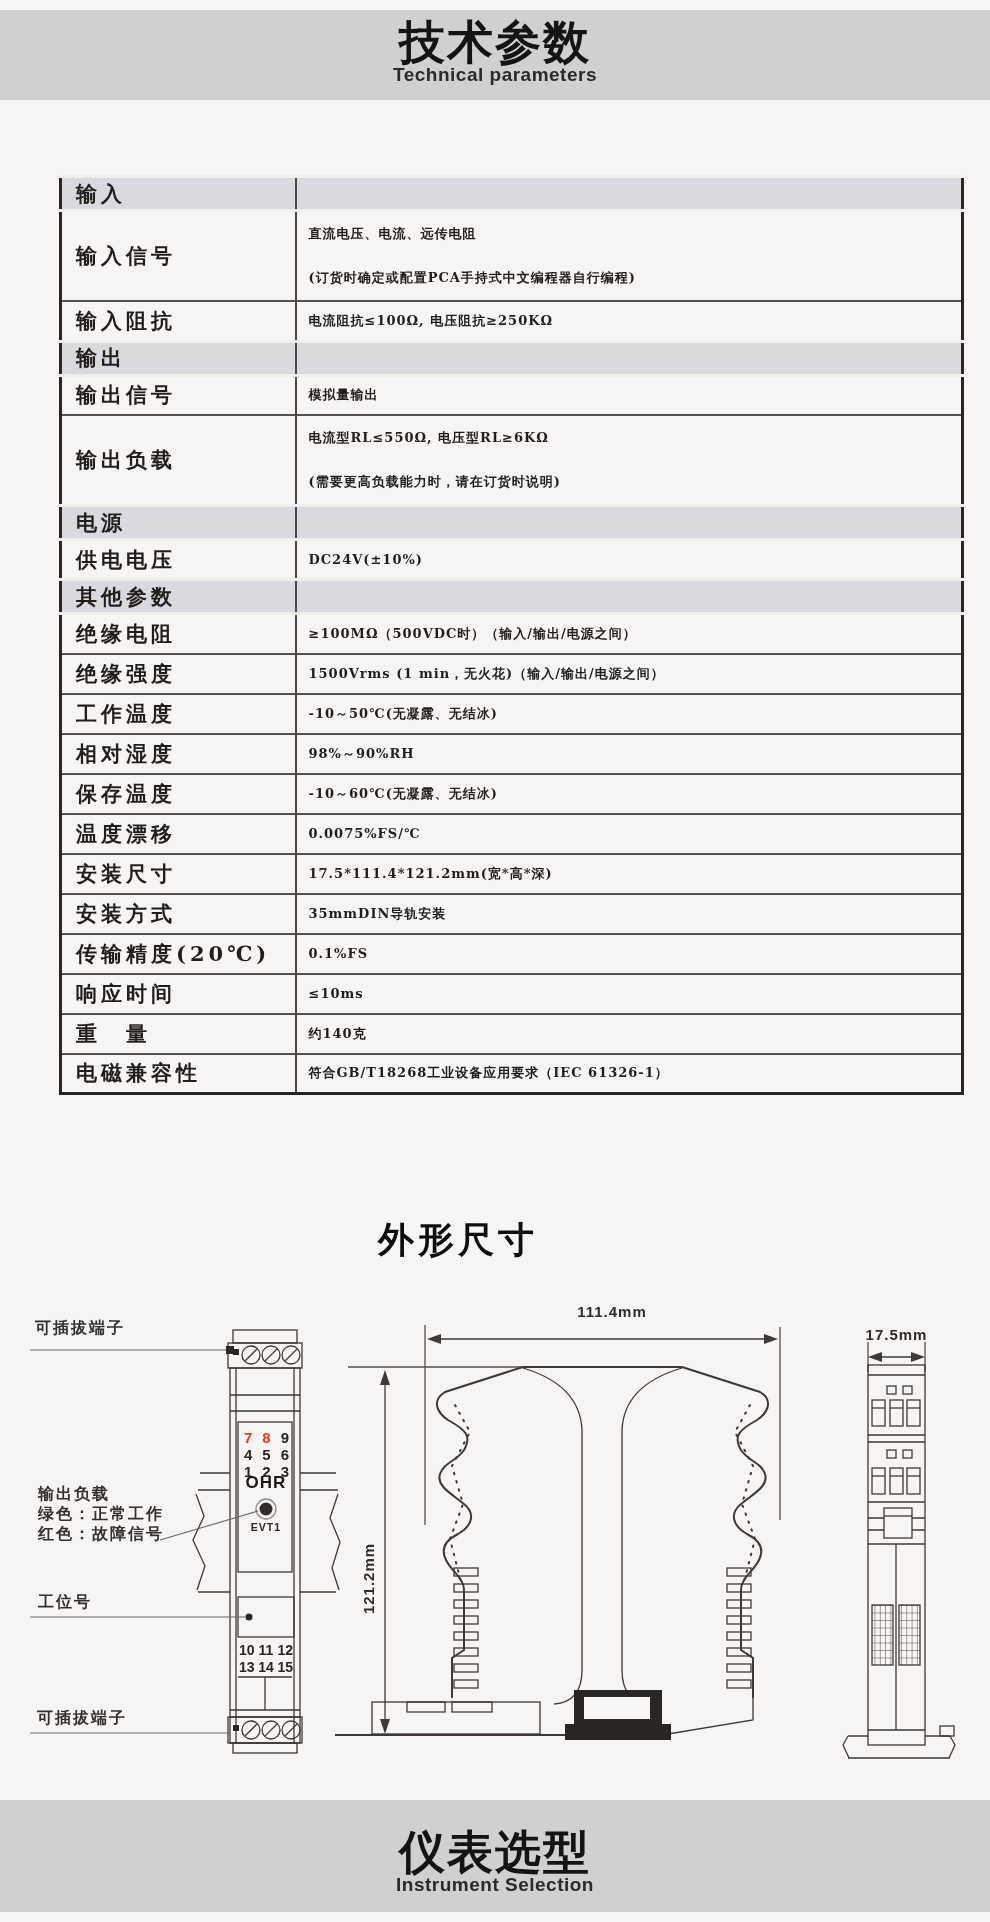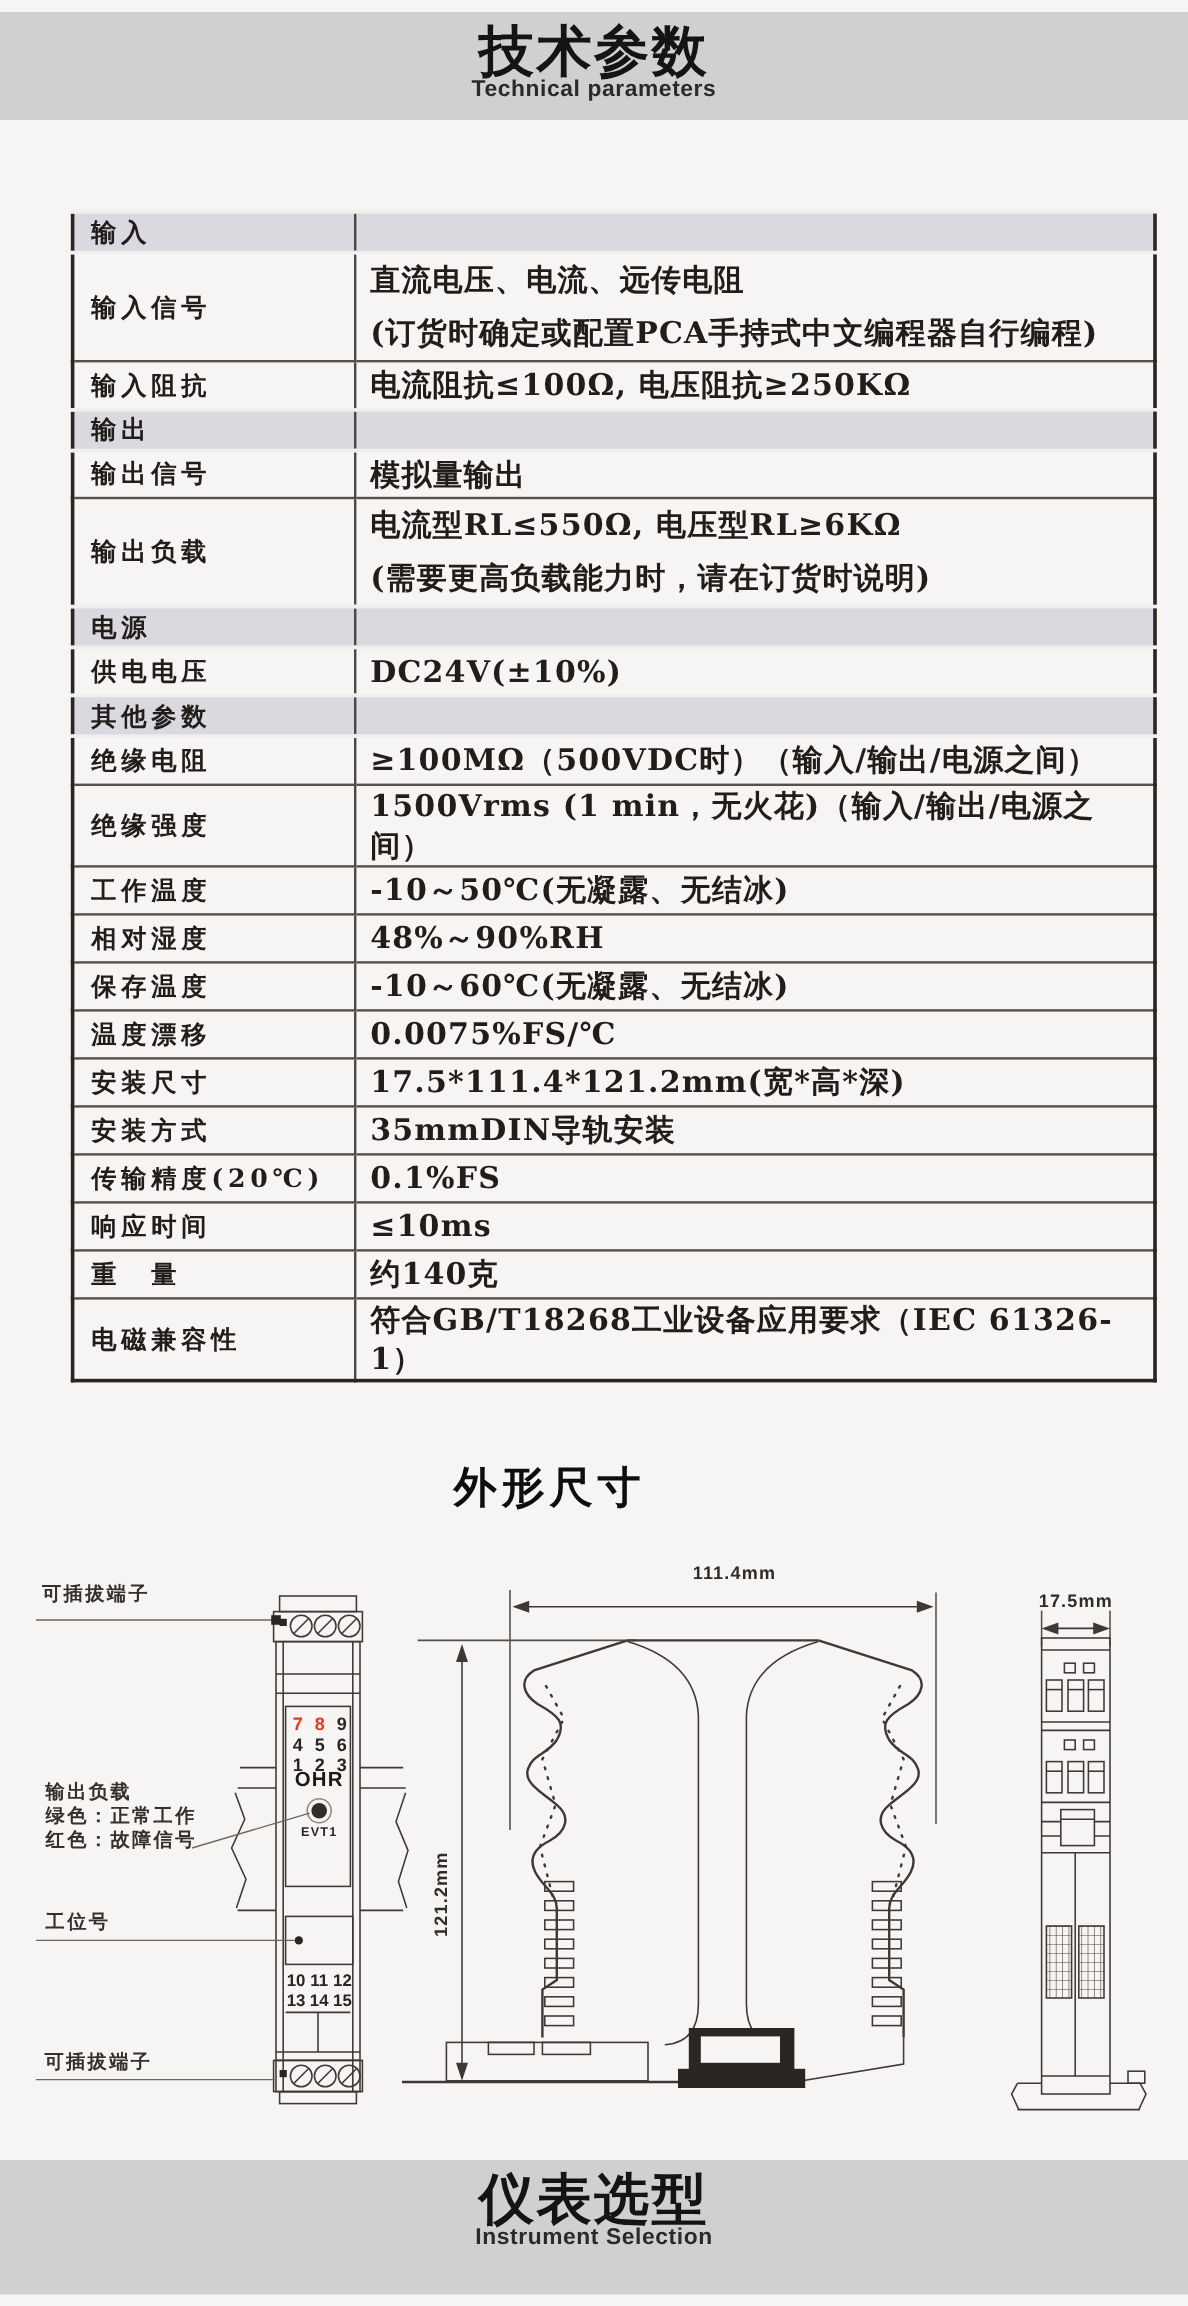--- a/index.html
+++ b/index.html
@@ -4,32 +4,32 @@
 <style>
   html,body{margin:0;padding:0;}
   body{font-family:"Liberation Sans","DejaVu Sans",sans-serif;background:#e9e8e7;}
   #page{position:relative;width:990px;height:1922px;background:#f6f5f4;overflow:hidden;margin:0 auto;}
 
   
   .band{position:absolute;left:0;width:990px;background:#d1d0d0;text-align:center;}
   .band-top{top:10px;height:90px;}
   .band-bottom{top:1800px;height:112px;}
   .band .cn{font-size:46px;font-weight:bold;color:#161413;letter-spacing:2px;line-height:1.05;margin-top:8px;}
-  .band-bottom .cn{margin-top:8px;}
+  .band-bottom .cn{margin-top:28px;}
   .band .en{font-size:19px;color:#2b2a29;letter-spacing:0.5px;margin-top:-2px;font-weight:bold;}
 
   
   .spec-wrap{position:absolute;left:59px;top:175px;width:905px;}
   table.spec{width:100%;border-collapse:collapse;table-layout:fixed;
     font-family:"DejaVu Serif","Liberation Serif",serif;color:#221d1b;}
   table.spec{border:3px solid #2b2422;}
   col.c1{width:235px;}
   td{padding:0;vertical-align:middle;}
   td.lab{border-right:2px solid #4c4744;padding-left:14px;font-size:21px;font-weight:bold;letter-spacing:4px;}
-  td.val{padding-left:12px;font-size:25px;font-weight:bold;letter-spacing:1px;margin-top:32px;}
+  td.val{padding-left:12px;font-size:13px;font-weight:bold;letter-spacing:1px;margin-top:32px;}
   tr.item{border-top:2px solid #57504c;height:40px;}
   tr.dbl{height:90px;}
   tr.sec{border-top:3px solid #f0efee;border-bottom:3px solid #f0efee;height:34px;}
   tr.sec td{background:#d9d9df;}
   tr.dbl td.val div{height:44px;line-height:44px;}
 
   
   .outline-title{position:absolute;left:0;top:1216px;width:916px;text-align:center;
     font-size:36px;font-weight:600;color:#0f0e0e;letter-spacing:4px;}
   .diagram{position:absolute;left:0;top:1290px;width:990px;height:505px;}
@@ -124,21 +124,21 @@
           </tr>
           <tr class="item">
             <td class="lab">工作温度</td>
             <td class="val">
               <div>-10～50℃(无凝露、无结冰)</div>
             </td>
           </tr>
           <tr class="item">
             <td class="lab">相对湿度</td>
             <td class="val">
-              <div>48%～90%RH</div>
+              <div>98%～90%RH</div>
             </td>
           </tr>
           <tr class="item">
             <td class="lab">保存温度</td>
             <td class="val">
               <div>-10～60℃(无凝露、无结冰)</div>
             </td>
           </tr>
           <tr class="item">
             <td class="lab">温度漂移</td>

